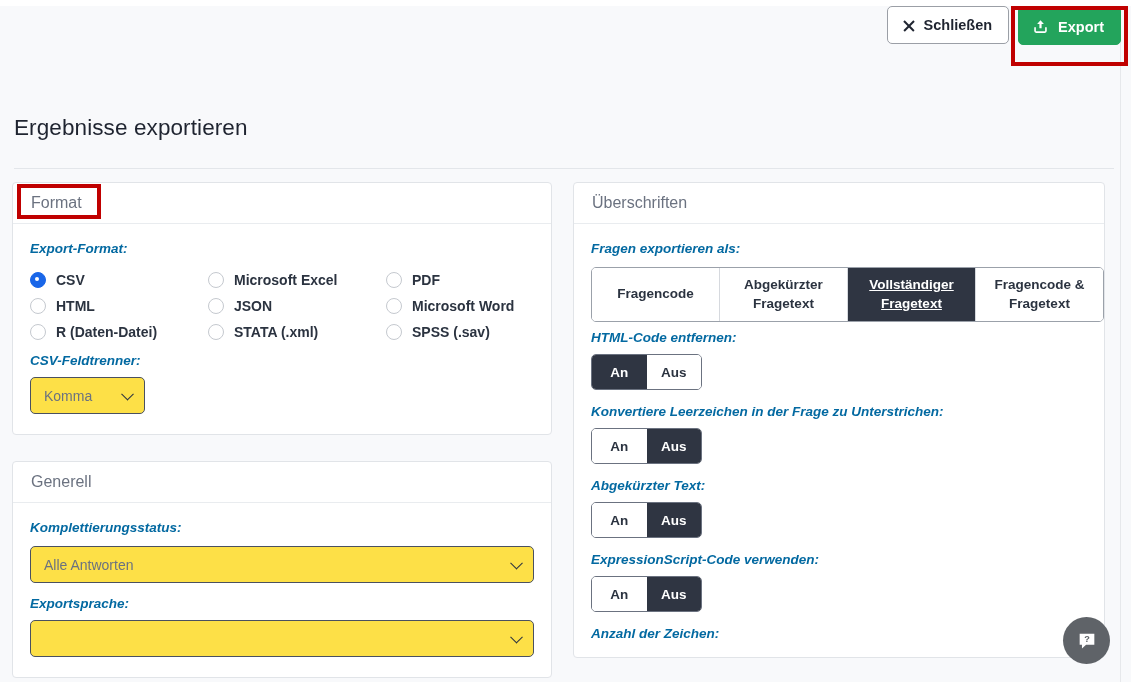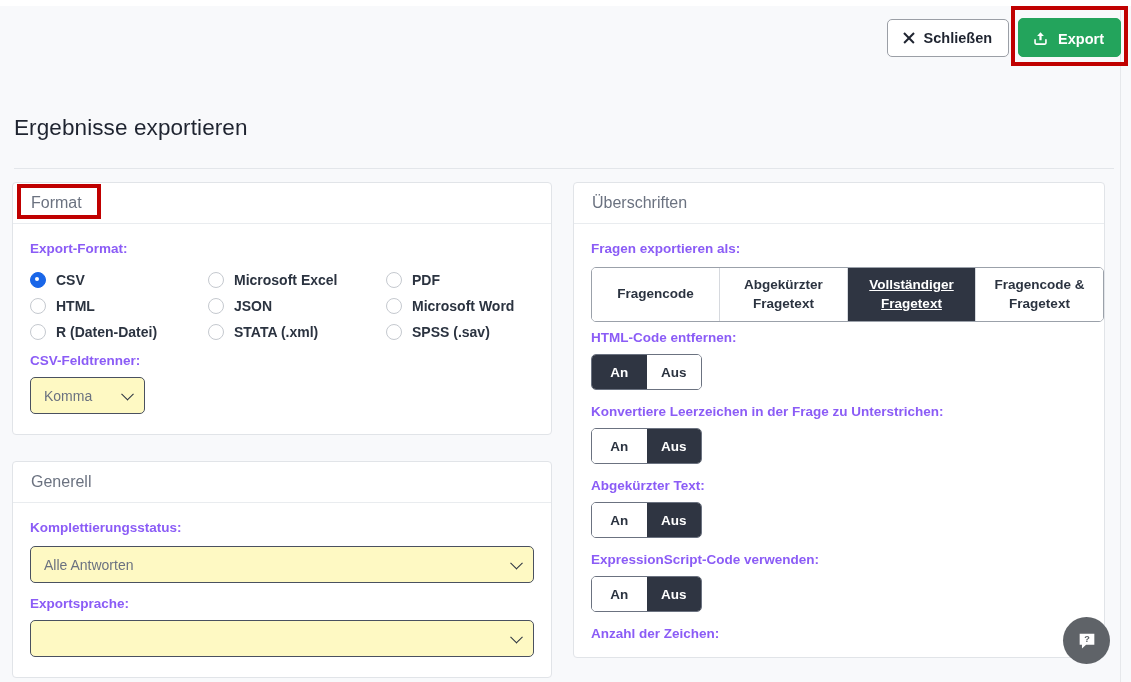--- a/index.html
+++ b/index.html
@@ -23,21 +23,20 @@
     background: #ffffff;
   }
 
   
   .action-bar {
     position: absolute;
     top: 6px; left: 0;
     width: 1131px; height: 63px;
     display: flex;
     justify-content: flex-end;
-    align-items: center;
     padding-right: 10px;
   }
   .btn {
     display: inline-flex;
     align-items: center;
     gap: 9px;
     font-size: 14.5px;
     font-weight: 600;
     border-radius: 5px;
     cursor: pointer;
@@ -108,22 +107,23 @@
     font-size: 16px;
     color: #6b7280;
     border-bottom: 1px solid #e9ecef;
     font-weight: 400;
   }
   .card-body { padding: 17px 17px 20px 17px; }
 
   .field-label {
     font-size: 13.5px;
     font-weight: 700;
-    color: #8b5cf6;
+    color: #0369a1;
     margin-bottom: 11px;
+    font-style: italic;
   }
 
   
   .radio-grid {
     display: grid;
     grid-template-columns: 178px 178px 160px;
     row-gap: 1px;
   }
   .radio-item {
     display: flex; align-items: center;
@@ -152,21 +152,21 @@
     background: #ffffff;
   }
   .radio-label { font-size: 14px; font-weight: 700; color: #2b3340; }
 
   
   .select {
     position: relative;
     height: 37px;
     border: 1px solid #4a5160;
     border-radius: 5px;
-    background: #fef9c3;
+    background: #fde047;
     display: flex; align-items: center;
     padding: 0 34px 0 13px;
     font-size: 14px;
     color: #6b7280;
     cursor: pointer;
   }
   .select.small { width: 115px; }
   .select.wide  { width: 504px; }
   .chev {
     position: absolute; right: 12px; top: 50%;

